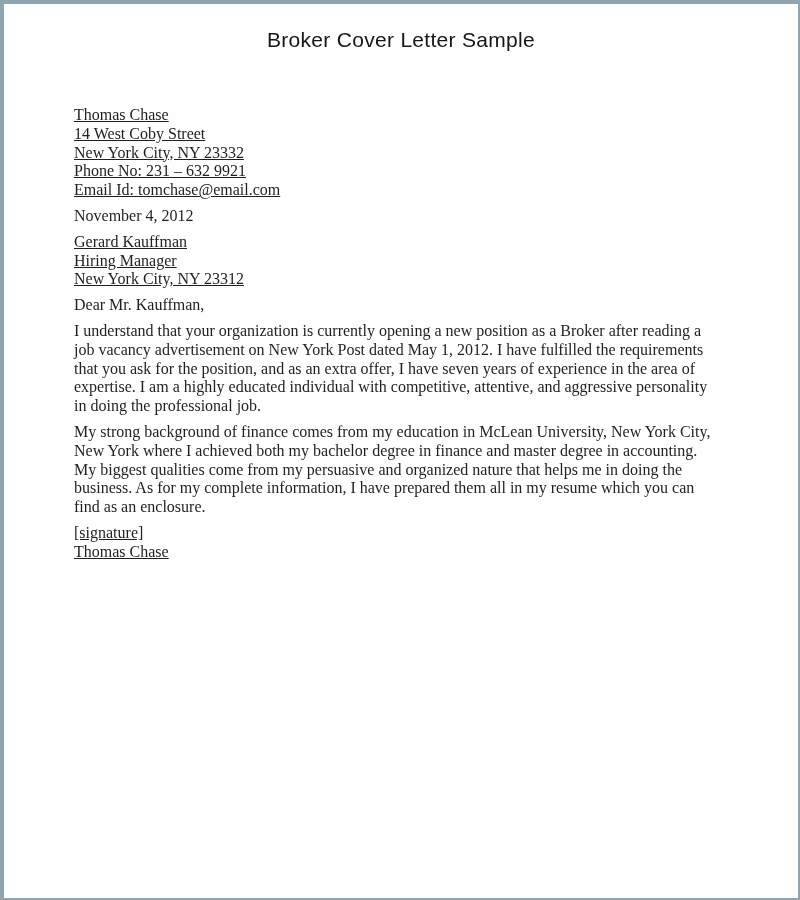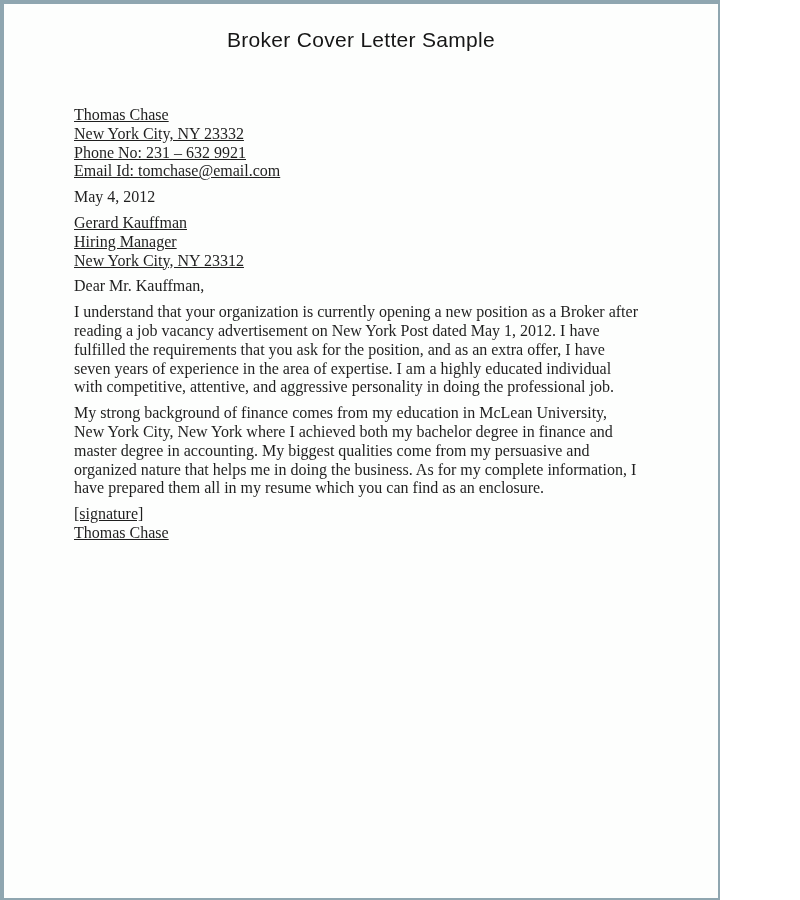--- a/index.html
+++ b/index.html
@@ -2,21 +2,21 @@
 <html><head>
 <meta charset="utf-8">
 <style>
   html, body {
     margin: 0;
     padding: 0;
     background: #ffffff;
   }
   .page {
     position: relative;
-    width: 720px;
+    width: 800px;
     height: 900px;
     box-sizing: border-box;
     background: #fdfefd;
     border-style: solid;
     border-color: #8fa6b0;
     border-width: 4px 2px 2px 4px;
     font-family: "Liberation Serif", serif;
     color: #1f1f1f;
     overflow: hidden;
   }
@@ -48,26 +48,27 @@
 </head>
 <body>
 
 <div class="page">
   <h1 class="title">Broker Cover Letter Sample</h1>
 
   <div class="letter">
 
     <div class="block">
       <div>Thomas Chase</div>
+      <div>14 West Coby Street</div>
       <div>New York City, NY 23332</div>
       <div>Phone No: 231 – 632 9921</div>
       <div>Email Id: tomchase@email.com</div>
     </div>
 
-    <div class="block">May 4, 2012</div>
+    <div class="block">November 4, 2012</div>
 
     <div class="block">
       <div>Gerard Kauffman</div>
       <div>Hiring Manager</div>
       <div>New York City, NY 23312</div>
     </div>
 
     <div class="block">Dear Mr. Kauffman,</div>
 
     <p class="para">I understand that your organization is currently opening a new position as a Broker after reading a job vacancy advertisement on New York Post dated May 1, 2012. I have fulfilled the requirements that you ask for the position, and as an extra offer, I have seven years of experience in the area of expertise. I am a highly educated individual with competitive, attentive, and aggressive personality in doing the professional job.</p>

